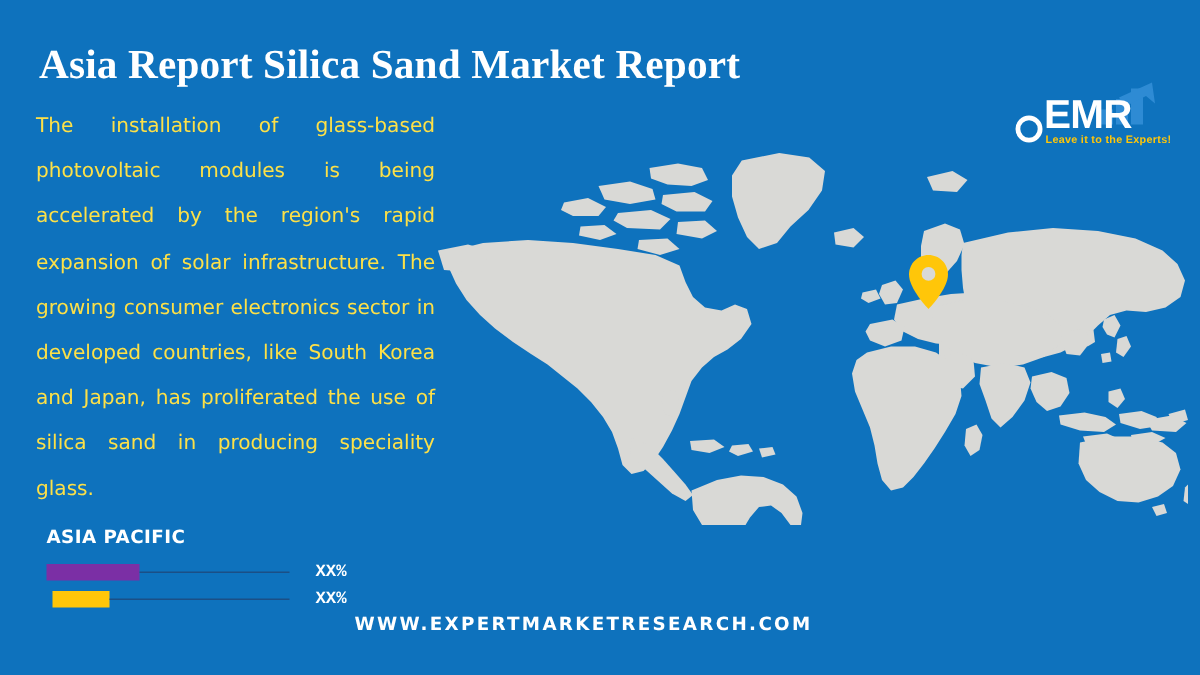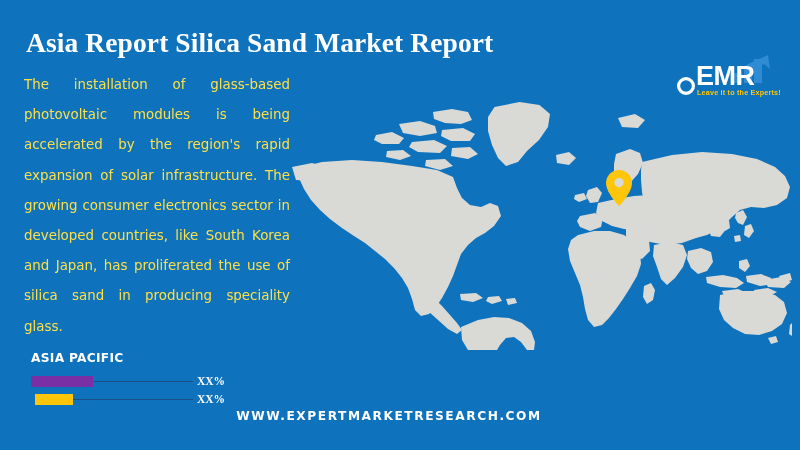--- a/index.html
+++ b/index.html
@@ -100,26 +100,26 @@
   .legend-line {
     flex: 1 1 auto;
     height: 1px;
     background: #1B4F86;
     margin-left: 0px;
     margin-right: 4px;
     min-width: 10px;
   }
   .legend-value {
     flex: 0 0 auto;
-    font-family: Liberation Serif, serif;
+    font-family: Liberation Mono, monospace;
     font-weight: bold;
     font-size: 11.5px;
     color: #FFFFFF;
     width: 34px;
-    text-align: left;
+    text-align: right;
   }
 
   
   #footer-url {
     position: absolute;
     left: 0;
     right: 22px;
     top: 409px;
     text-align: center;
     font-family: "DejaVu Sans", sans-serif;

